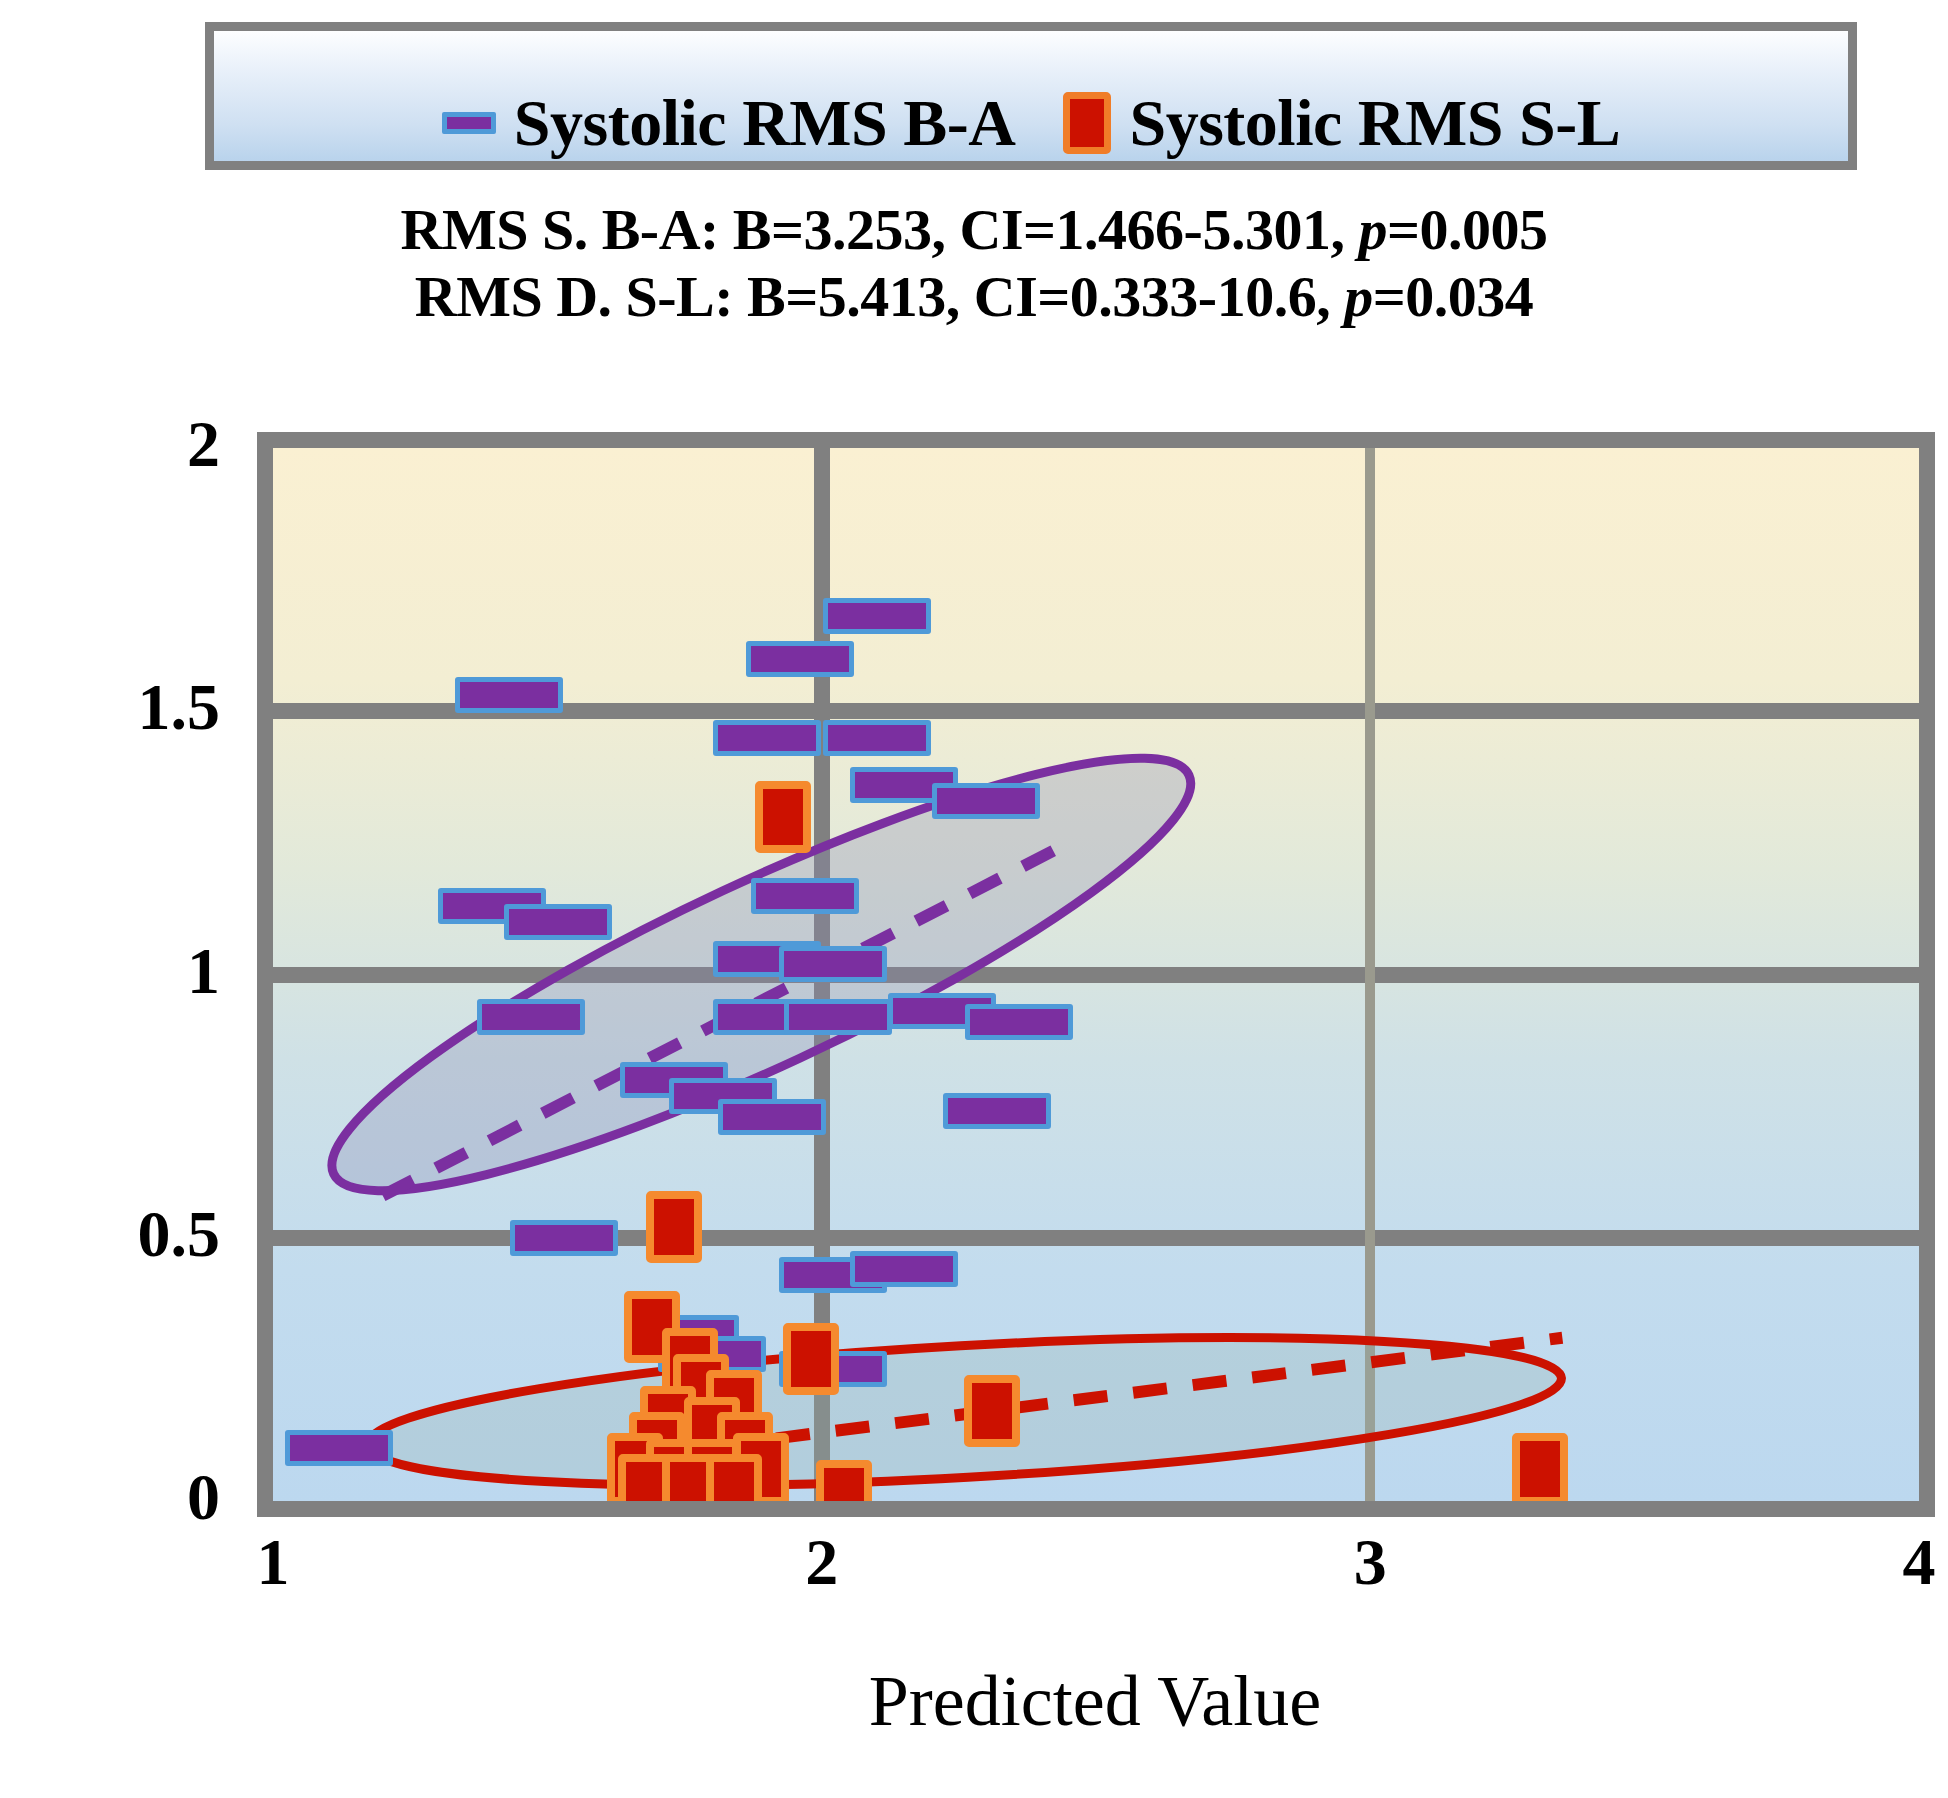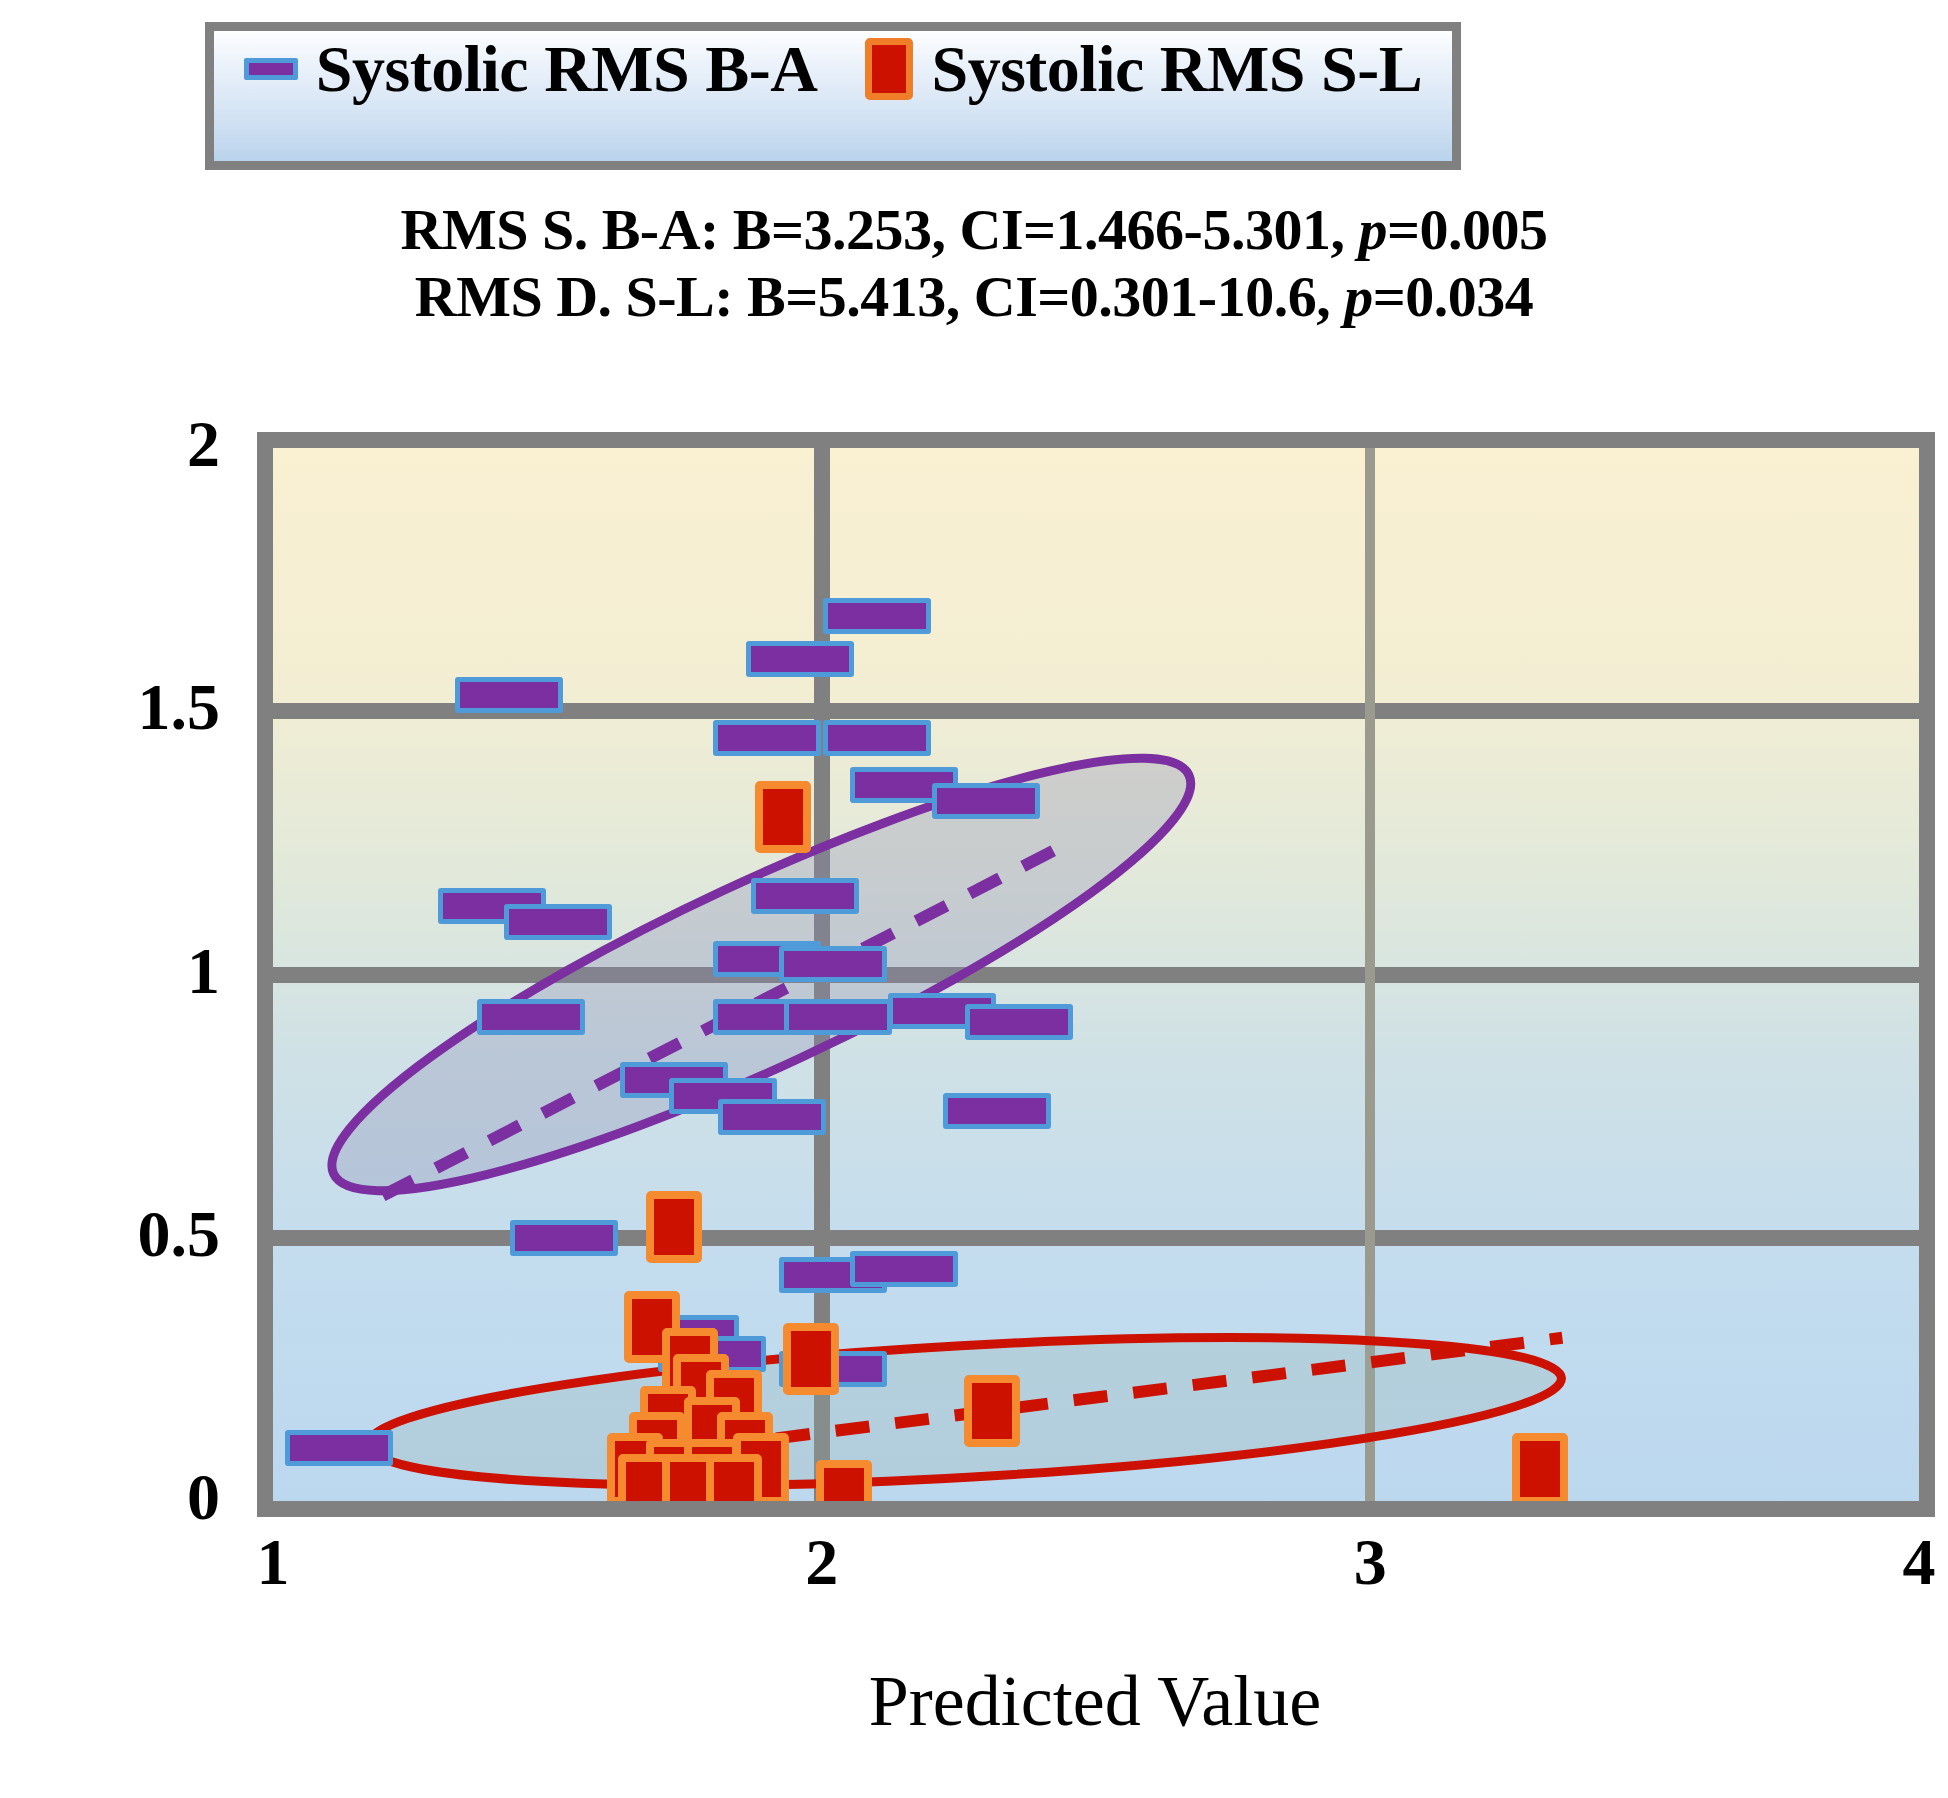--- a/index.html
+++ b/index.html
@@ -13,27 +13,27 @@
     font-family: "Liberation Serif", serif;
     overflow: hidden;
     position: relative;
   }
 
   
   #legend-box {
     position: absolute;
     left: 205px;
     top: 22px;
-    width: 1256px;
+    width: 1652px;
     height: 148px;
     border: 9px solid #808080;
     box-sizing: border-box;
     background: linear-gradient(to bottom, #fdfeff 0%, #eaf1fa 28%, #cfe0f2 72%, #b9d3ec 100%);
     display: flex;
-    align-items: flex-start;
+    align-items: flex-end;
     justify-content: center;
     gap: 48px;
   }
   .legend-entry {
     display: flex;
     align-items: center;
     gap: 18px;
   }
   .legend-label {
     font-size: 66px;
@@ -175,21 +175,21 @@
     <span class="legend-label">Systolic RMS B-A</span>
   </div>
   <div class="legend-entry">
     <span id="legend-swatch-diastolic"></span>
     <span class="legend-label">Systolic RMS S-L</span>
   </div>
 </div>
 
 <div id="chart-title">
   <div class="title-line"><span>RMS S. B-A: B=3.253, CI=1.466-5.301, </span><i>p</i><span>=0.005</span></div>
-  <div class="title-line"><span>RMS D. S-L: B=5.413, CI=0.301-10.6, </span><i>p</i><span>=0.034</span></div>
+  <div class="title-line"><span>RMS D. S-L: B=5.413, CI=0.333-10.6, </span><i>p</i><span>=0.034</span></div>
 </div>
 
 <div id="x-axis-title">Predicted Value</div>
 
 <div id="ytick-layer">
     <div class="ytick" style="top: 1459px;">0</div>
     <div class="ytick" style="top: 1195.75px;">0.5</div>
     <div class="ytick" style="top: 932.5px;">1</div>
     <div class="ytick" style="top: 669.25px;">1.5</div>
     <div class="ytick" style="top: 406px;">2</div>

